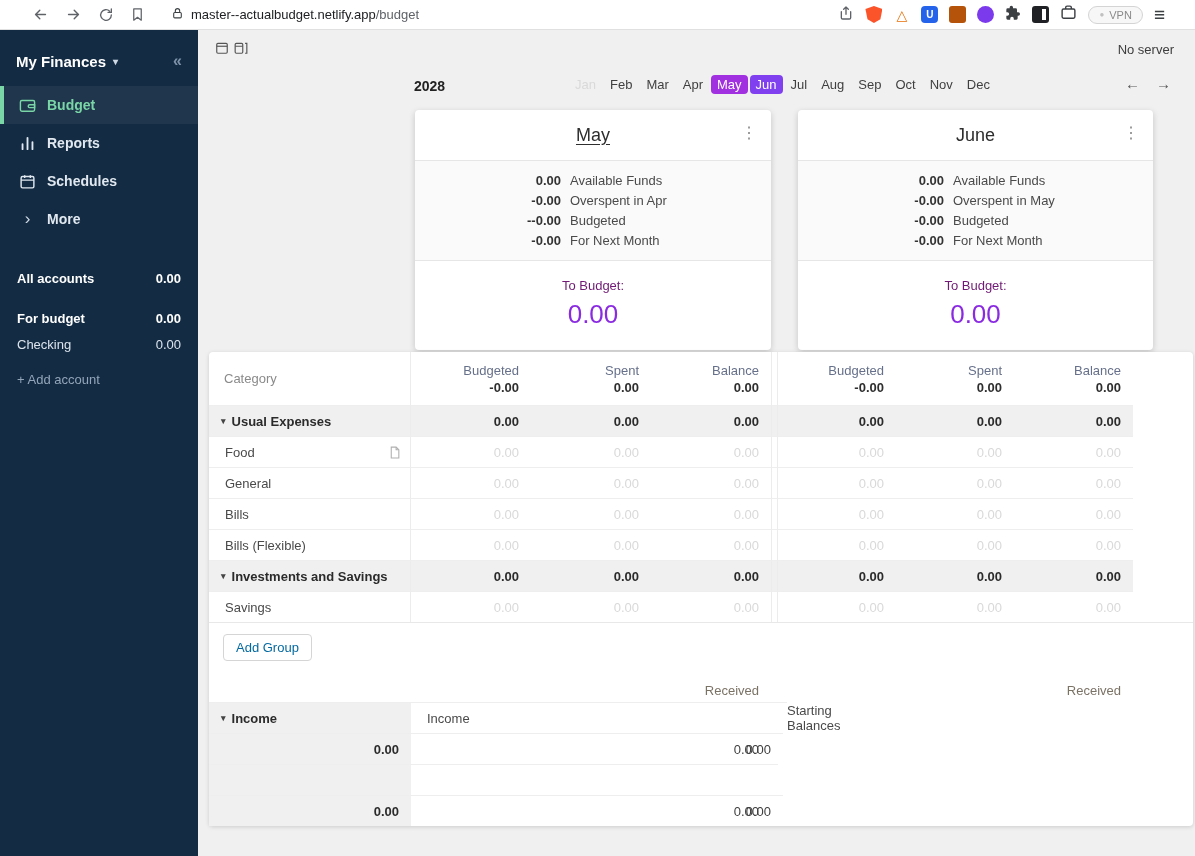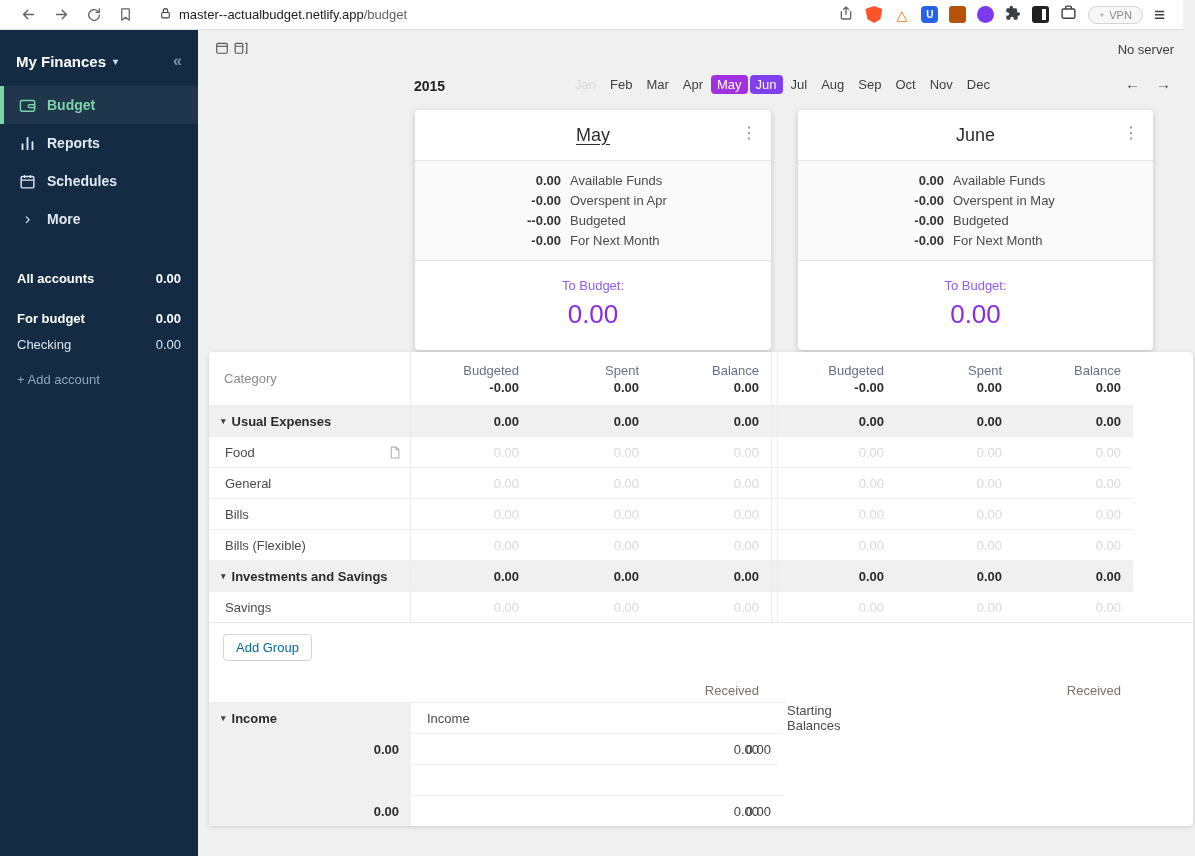--- a/index.html
+++ b/index.html
@@ -2,22 +2,22 @@
 <html><head>
 <meta charset="utf-8">
 <style>
   * { box-sizing: border-box; }
   html,body { margin:0; padding:0; }
   body {
     width:1195px; height:856px; position:relative; overflow:hidden;
     font-family:"Liberation Sans", sans-serif; background:#f0f0f0; color:#333;
   }
   
-  .browser-bar{position:absolute;top:0;left:0;right:12px;height:30px;background:#fff;
-    border-bottom:1px solid #e0e0e0;display:flex;align-items:center;padding:0 16px;z-index:20;}
+  .browser-bar{position:absolute;top:0;left:0;right:0;height:30px;background:#fff;
+    border-bottom:1px solid #e0e0e0;display:flex;align-items:center;padding:0 28px;z-index:20;}
   .nav-icons{display:flex;align-items:center;gap:16px;margin-left:4px;}
   .nav-icons svg{display:block;}
   .addr{display:flex;align-items:center;gap:7px;margin-left:26px;font-size:13px;flex:1;min-width:0;}
   .addr .host{color:#202124;}
   .addr .path{color:#5f6368;}
   .right-icons{display:flex;align-items:center;gap:11px;margin-right:2px;}
   .ext{width:17px;height:17px;display:flex;align-items:center;justify-content:center;
     font-size:10px;font-weight:700;color:#fff;border-radius:4px;}
   .ext.circle{border-radius:50%;}
   .shield{background:#fb542b;border-radius:2px;clip-path:polygon(50% 0,100% 18%,88% 78%,50% 100%,12% 78%,0 18%);}
@@ -67,21 +67,21 @@
   .card-head{height:51px;display:flex;align-items:center;justify-content:center;position:relative;
     border-bottom:1px solid #e6e6e6;}
   .card-title{font-size:18px;color:#2e2e2e;cursor:pointer;}
   .card-title.und{text-decoration:underline;text-underline-offset:3px;}
   .kebab{position:absolute;right:14px;top:13px;color:#8a8a8a;font-size:16px;cursor:pointer;}
   .card-summary{background:#fafafa;padding:9px 0 10px;border-bottom:1px solid #e6e6e6;}
   .sum-row{display:flex;align-items:center;height:20px;font-size:13px;}
   .sum-val{width:146px;text-align:right;font-weight:700;color:#333;}
   .sum-label{margin-left:9px;color:#4a4a4a;}
   .card-tb{text-align:center;padding-top:17px;}
-  .tb-label{font-size:13px;color:#8b5cf6;}
+  .tb-label{font-size:13px;color:#701a75;}
   .tb-value{font-size:26px;color:#8a2be2;margin-top:6px;cursor:pointer;}
   
   .table-wrap{position:absolute;left:11px;top:322px;width:984px;background:#fff;border-radius:4px;
     box-shadow:0 1px 4px rgba(0,0,0,0.15);}
   .grid8{display:grid;grid-template-columns:202px 120px 120px 120px 7px 118px 118px 119px;
     border-bottom:1px solid #e8e8e8;}
   .grid4{display:grid;grid-template-columns:202px 360px 7px 355px;}
   .hcell{height:53px;display:flex;flex-direction:column;justify-content:center;align-items:flex-end;padding-right:12px;}
   .hcell.cat{align-items:flex-start;padding-left:15px;color:#8a8a8a;font-size:13px;border-right:1px solid #ececec;}
   .hcell.div{padding:0;border-left:1px solid #ececec;border-right:1px solid #ececec;}
@@ -239,21 +239,21 @@
       <span class="vt">
           <svg width="14" height="14" viewBox="0 0 24 24" fill="none" stroke="#555" stroke-width="2">
             <rect x="2" y="4" width="13" height="17" rx="2"></rect>
             <path d="M2 9h13M19 4h3v17h-3"></path>
           </svg>
         </span>
     </div>
 
     <div class="no-server">No server</div>
 
-    <div class="year">2015</div>
+    <div class="year">2028</div>
 
     <div class="months">
       <span class="mo faded">Jan</span>
       <span class="mo">Feb</span>
       <span class="mo">Mar</span>
       <span class="mo">Apr</span>
       <span class="mo sel-a">May</span>
       <span class="mo sel-b">Jun</span>
       <span class="mo">Jul</span>
       <span class="mo">Aug</span>

